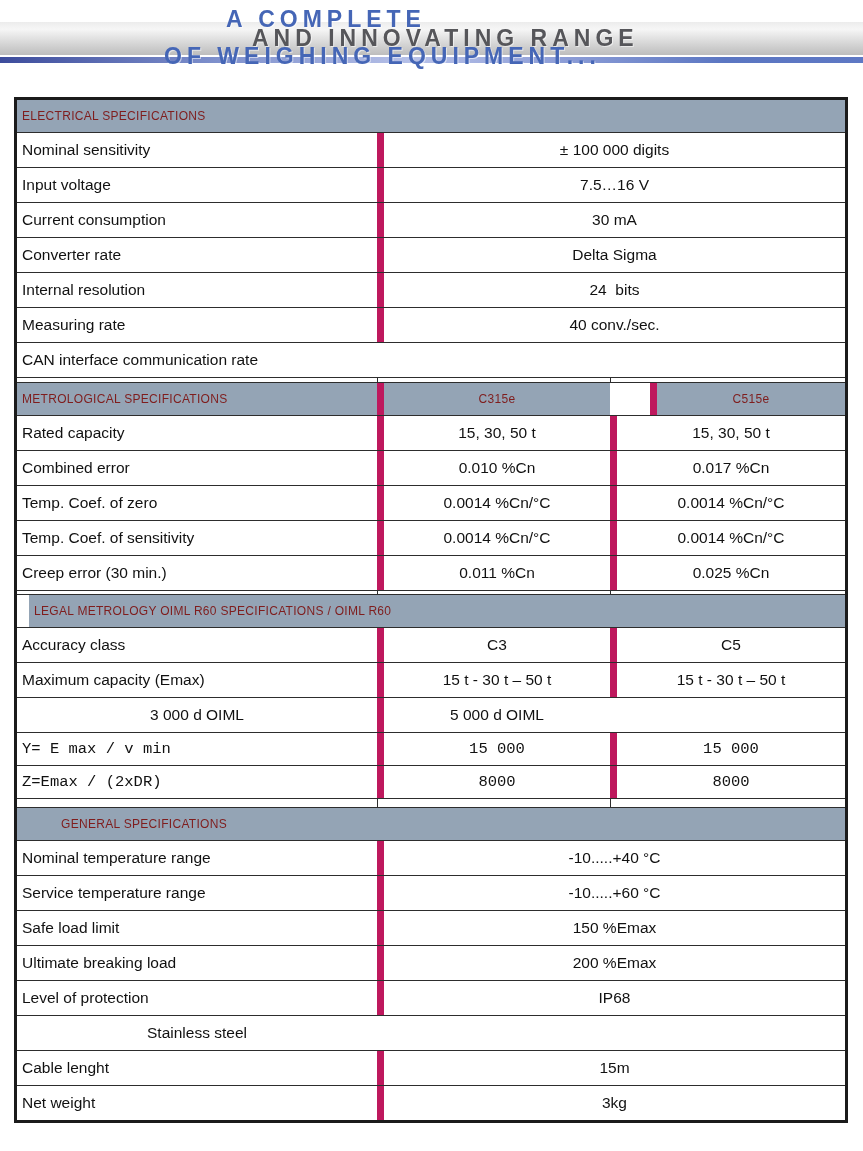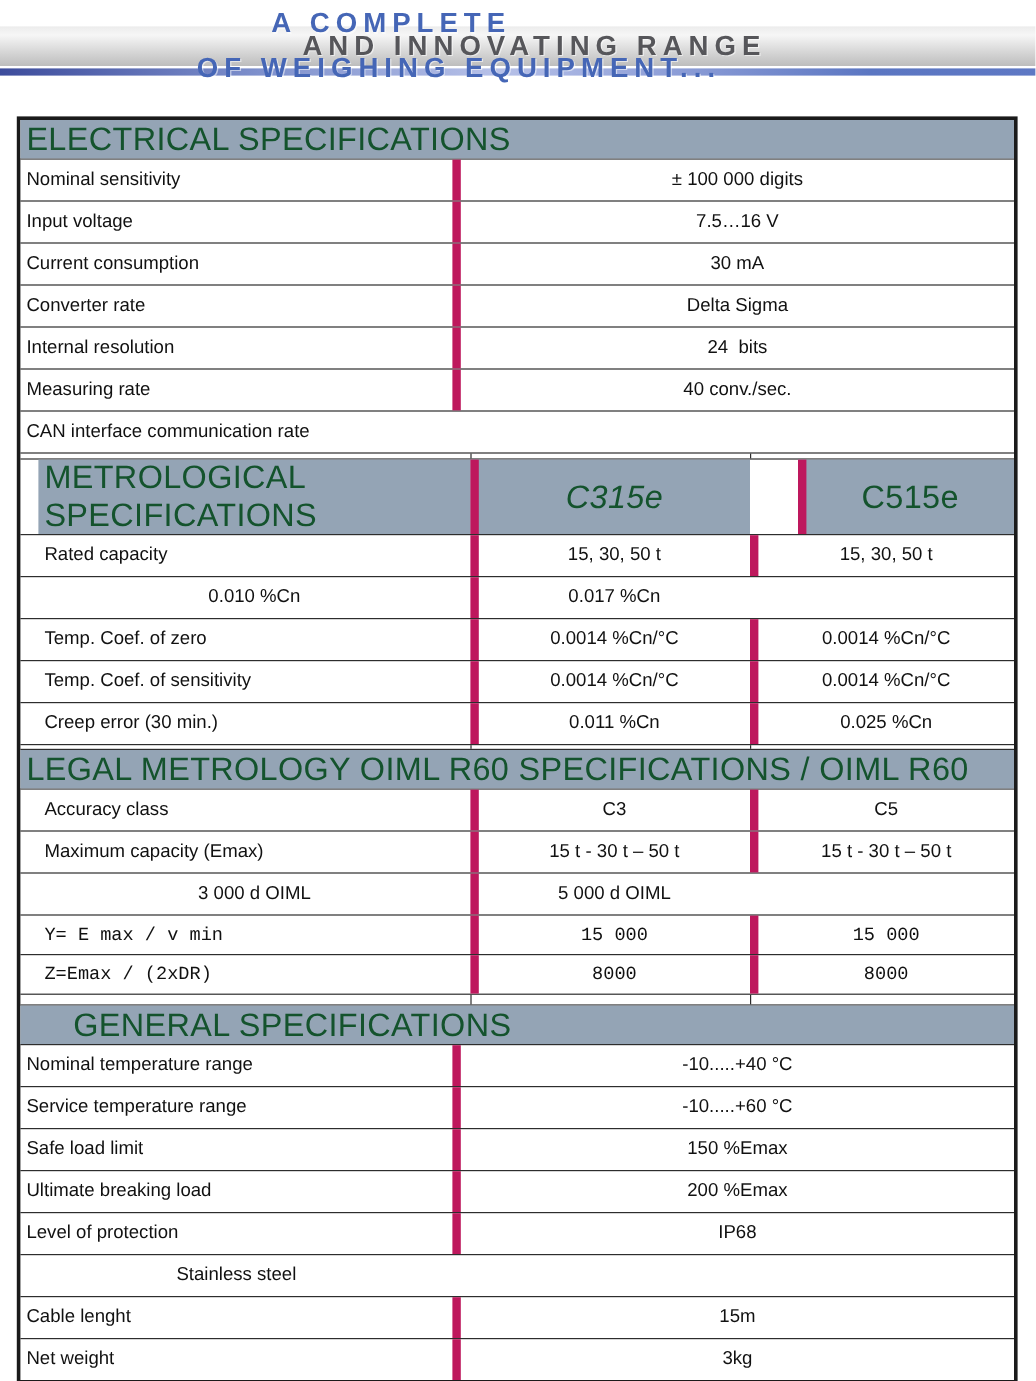--- a/index.html
+++ b/index.html
@@ -35,31 +35,31 @@
   .spec-table {
     position:absolute; left:14px; top:97px; width:834px;
     box-sizing:border-box;
     border:3px solid #1b1b1b;
     background:#ffffff;
   }
   .trow { display:grid; }
   .trow + .trow { border-top:1px solid #2d2d2d; }
   .cols1 { grid-template-columns:1fr; }
   .cols2 { grid-template-columns:360px 1fr; }
-  .cols3 { grid-template-columns:360px 233px 1fr;padding-left:15px; }
+  .cols3 { grid-template-columns:360px 233px 1fr; }
   .cell {
     display:flex; align-items:center;
     min-height:34px; font-size:15.5px; color:#111111;
     box-sizing:border-box;
   }
   .cell + .cell { border-left:7px solid #be185d; }
   .label { justify-content:flex-start; padding-left:5px; }
   .value { justify-content:center; text-align:center; white-space:pre-wrap; }
   .band  {
-    color:#14532d; font-size:27px; min-height:32px;
+    color:#7f1d1d; font-size:12px; min-height:32px;
     letter-spacing:0.3px;
   }
   .short .cell { min-height:32px;font-family:Liberation Mono, monospace; }
   .gap .cell { min-height:0; border-left:1px solid #2d2d2d; }
   .gap .cell:first-child { border-left:none; }
 </style>
 </head>
 <body>
 
 <div class="banner">
@@ -101,29 +101,30 @@
     <div class="trow cols2">
       <div class="cell label">CAN interface communication rate</div>
     </div>
     <div class="trow cols3 gap">
       <div class="cell" style="min-height: 4px;"></div>
       <div class="cell" style="min-height: 4px;"></div>
       <div class="cell" style="min-height: 4px;"></div>
     </div>
     <div class="trow cols3">
       <div class="cell band label" style="background: rgb(148, 164, 181);">METROLOGICAL SPECIFICATIONS</div>
-      <div class="cell band value" style="background: rgb(148, 164, 181); font-style: italic;">C315e</div>
+      <div class="cell band value" style="background: rgb(148, 164, 181);">C315e</div>
       <div class="cell band value" style="background: rgb(148, 164, 181); margin-left: 40px;">C515e</div>
     </div>
     <div class="trow cols3">
       <div class="cell label">Rated capacity</div>
       <div class="cell value">15, 30, 50 t</div>
       <div class="cell value">15, 30, 50 t</div>
     </div>
     <div class="trow cols3">
+      <div class="cell label">Combined error</div>
       <div class="cell value">0.010 %Cn</div>
       <div class="cell value">0.017 %Cn</div>
     </div>
     <div class="trow cols3">
       <div class="cell label">Temp. Coef. of zero</div>
       <div class="cell value">0.0014 %Cn/°C</div>
       <div class="cell value">0.0014 %Cn/°C</div>
     </div>
     <div class="trow cols3">
       <div class="cell label">Temp. Coef. of sensitivity</div>
@@ -134,21 +135,21 @@
       <div class="cell label">Creep error (30 min.)</div>
       <div class="cell value">0.011 %Cn</div>
       <div class="cell value">0.025 %Cn</div>
     </div>
     <div class="trow cols3 gap">
       <div class="cell" style="min-height: 3px;"></div>
       <div class="cell" style="min-height: 3px;"></div>
       <div class="cell" style="min-height: 3px;"></div>
     </div>
     <div class="trow cols1">
-      <div class="cell band label" style="background: rgb(148, 164, 181);">LEGAL METROLOGY OIML R60 SPECIFICATIONS / OIML R60</div>
+      <div class="cell band label" style="background: rgb(148, 164, 181); margin-left: 12px;">LEGAL METROLOGY OIML R60 SPECIFICATIONS / OIML R60</div>
     </div>
     <div class="trow cols3">
       <div class="cell label">Accuracy class</div>
       <div class="cell value">C3</div>
       <div class="cell value">C5</div>
     </div>
     <div class="trow cols3">
       <div class="cell label">Maximum capacity (Emax)</div>
       <div class="cell value">15 t - 30 t – 50 t</div>
       <div class="cell value">15 t - 30 t – 50 t</div>

